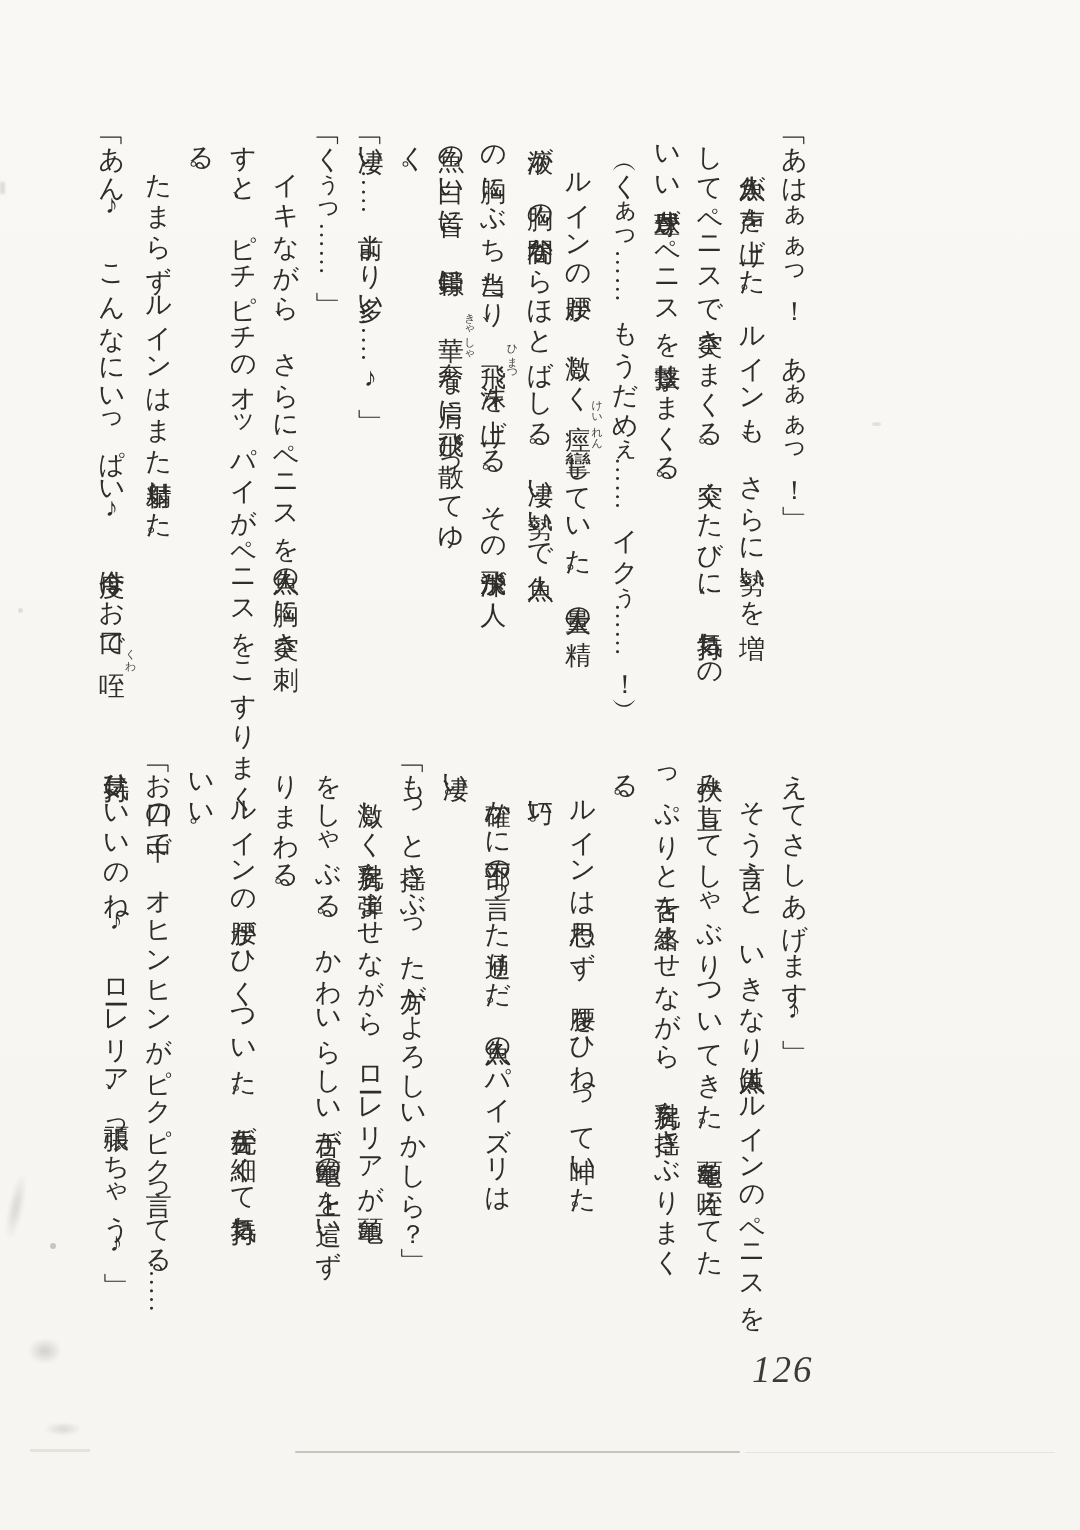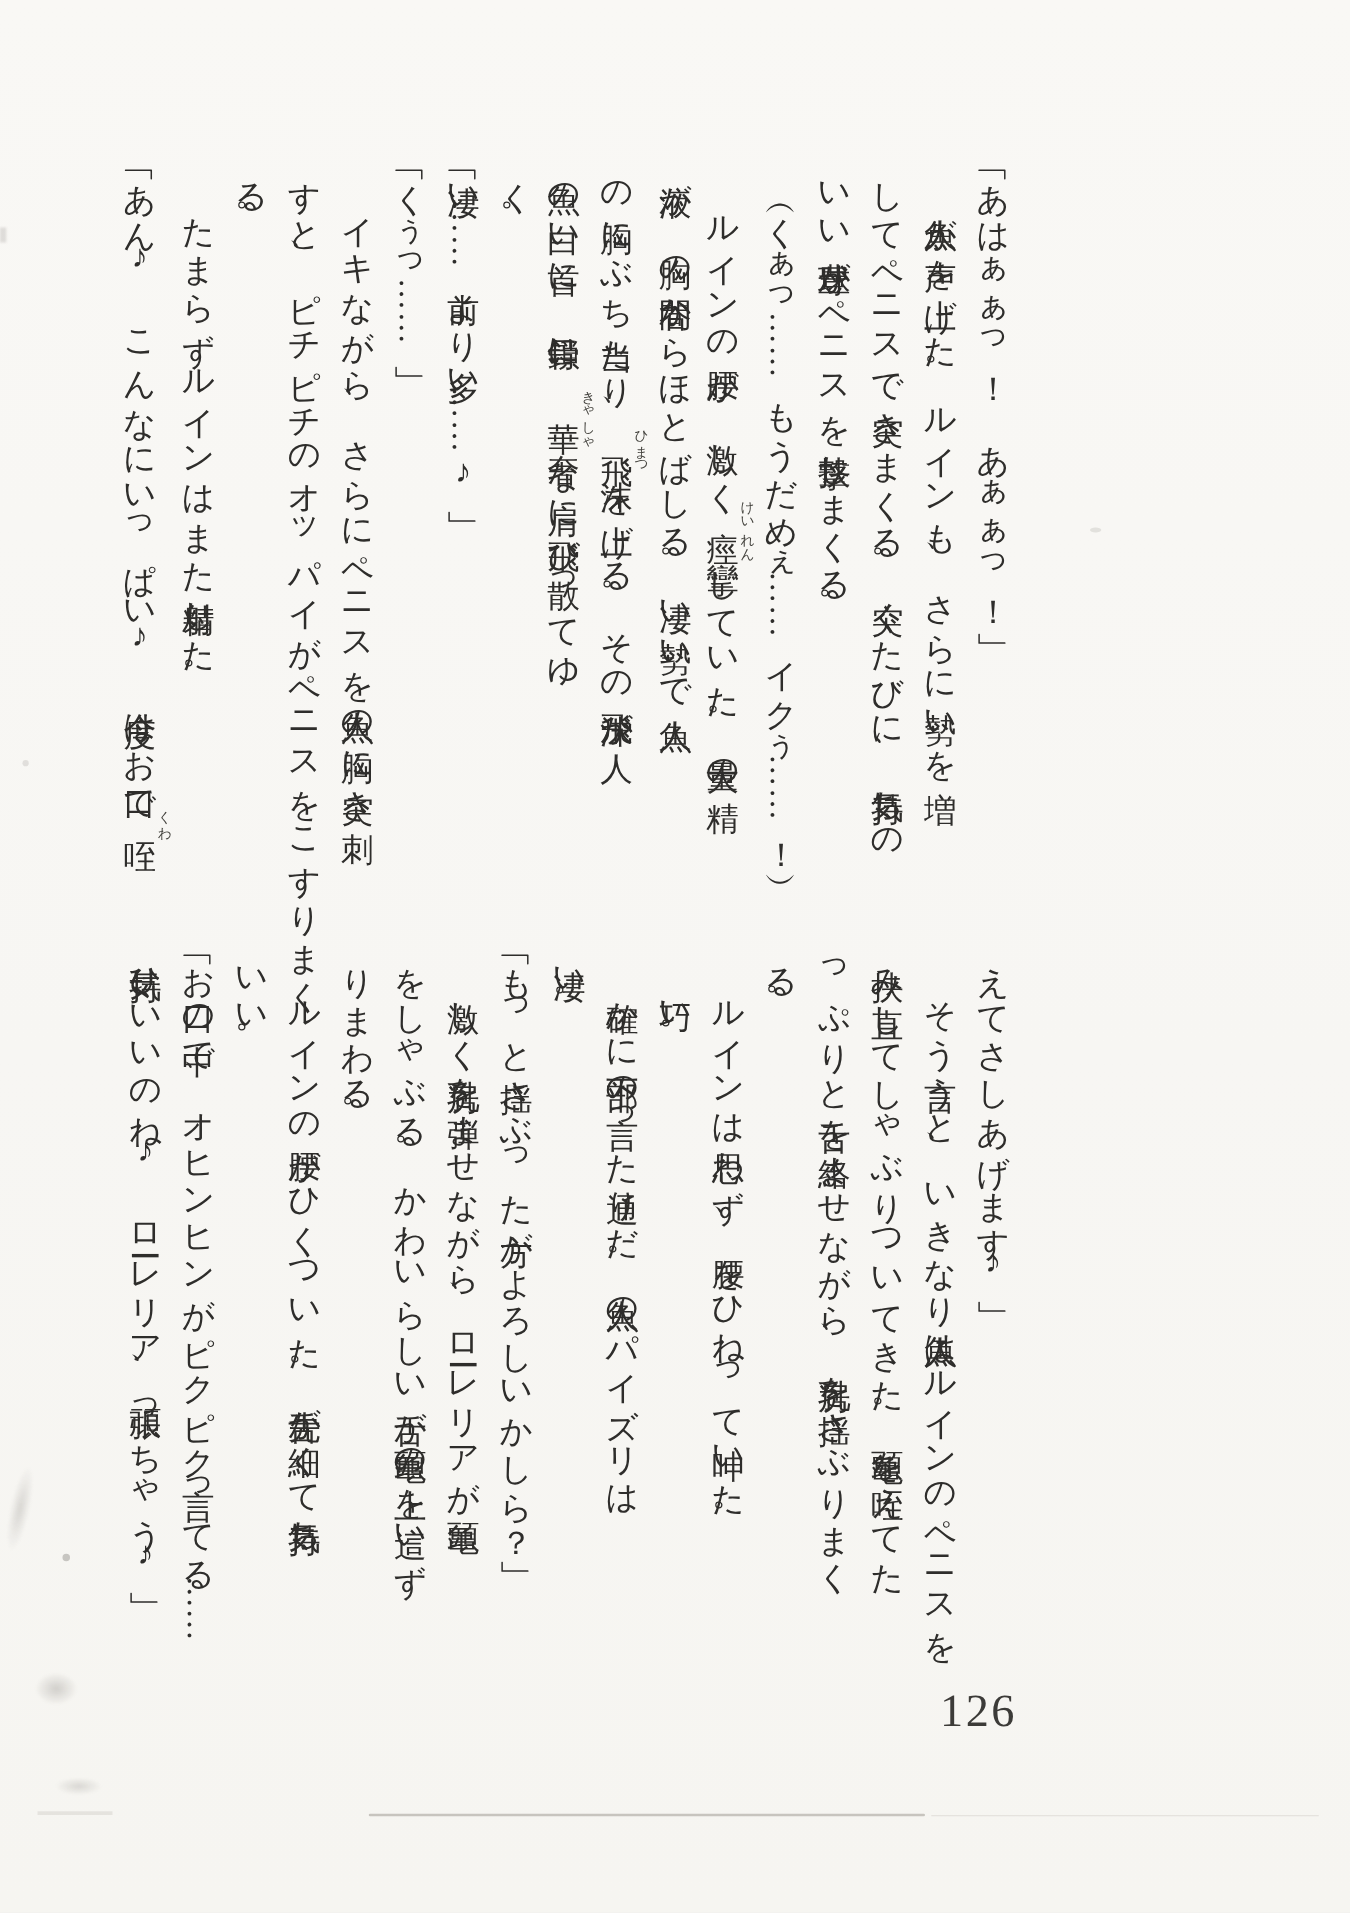--- a/index.html
+++ b/index.html
@@ -27,20 +27,21 @@
     width:42.4px;
     line-height:42.4px;
     white-space:nowrap;
   }
   .vline.indent{text-indent:27px;}
   ruby{ruby-position:over;}
   rt{font-size:11px;letter-spacing:0;color:#45443f;}
   .page-number{
     position:absolute;
     left:752px;top:1348px;
+    font-style:italic;
     font-size:37px;
     letter-spacing:2px;
     color:#3c3b38;
   }
   
   .artifact{position:absolute;pointer-events:none;}
   .art-line-main{
     top:1451px;left:295px;width:445px;height:2px;
     background:#a19d96;opacity:.55;filter:blur(.4px);
     border-radius:2px;

